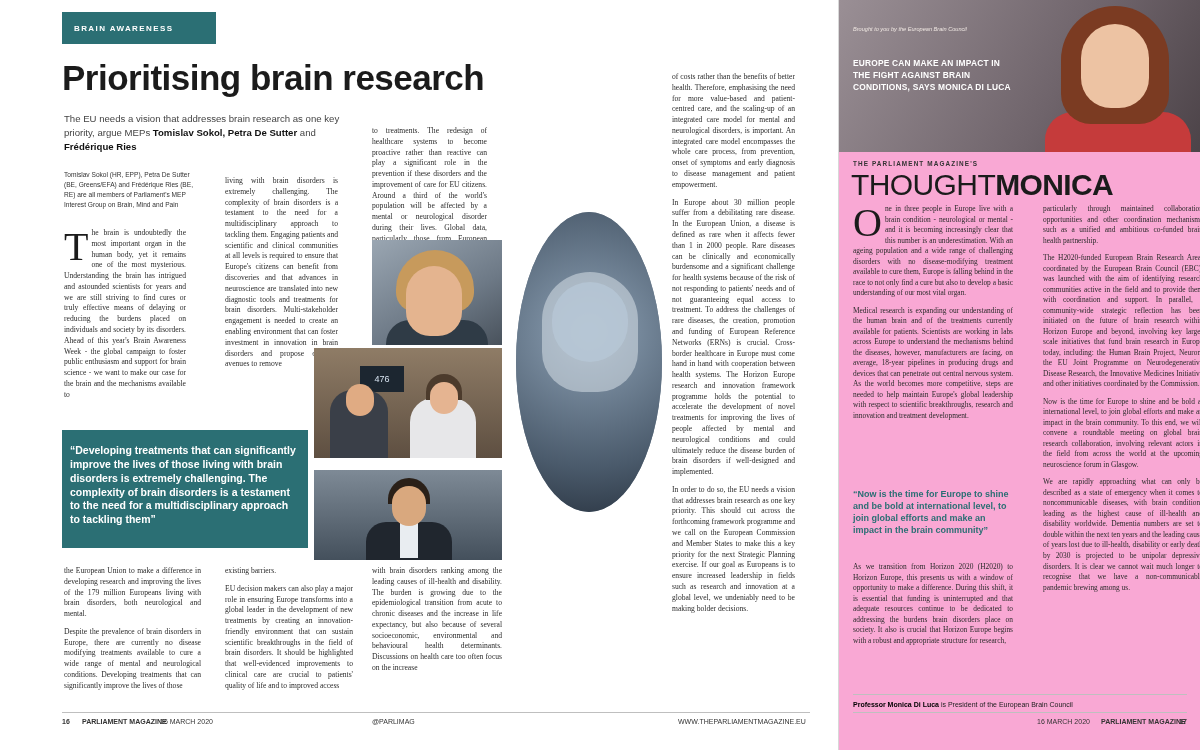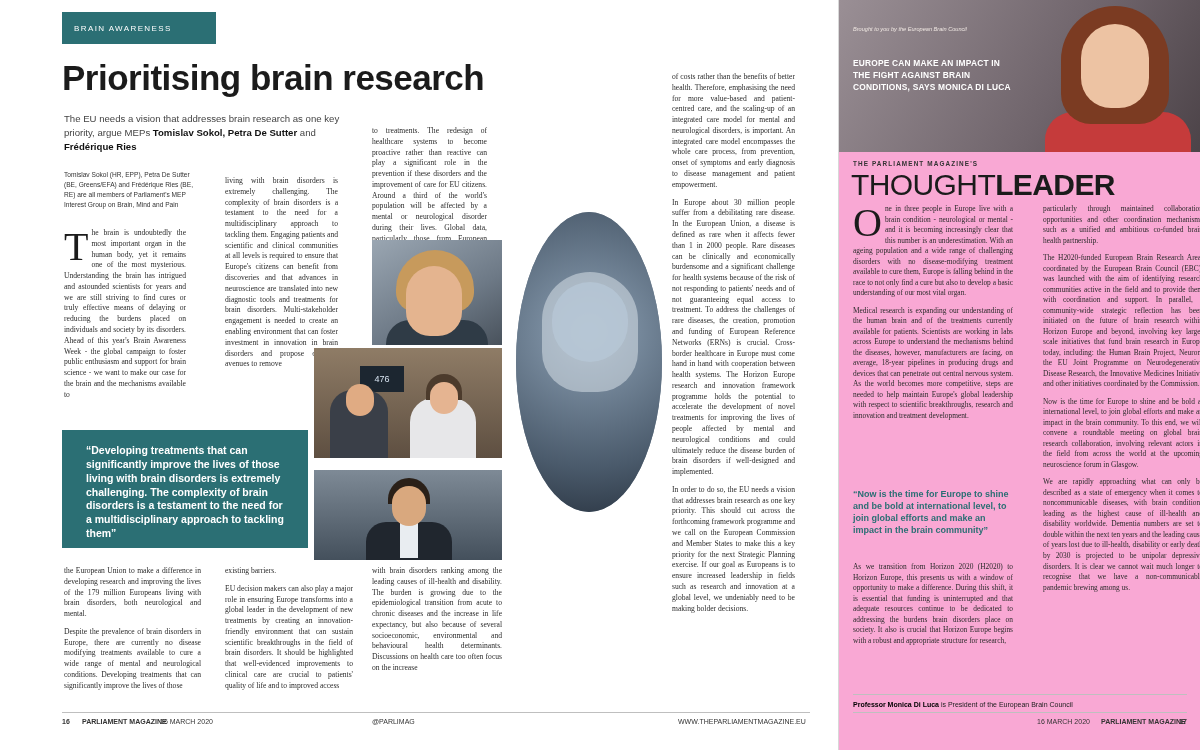--- a/index.html
+++ b/index.html
@@ -27,21 +27,21 @@
     border-left:1px solid #d8d8d8;
   }
 
   
   .kicker {
     position:absolute; left:62px; top:12px;
     width:154px; height:32px;
     background:#2b6f74;
     color:#ffffff;
     font-family:"Liberation Sans", sans-serif;
-    font-size:8px; font-weight:normal; letter-spacing:1.4px;
+    font-size:8px; font-weight:bold; letter-spacing:1.4px;
     display:flex; align-items:center; padding-left:12px;
   }
 
   .headline {
     position:absolute; left:62px; top:60px; width:470px;
     font-family:"Liberation Sans", sans-serif;
     font-weight:bold; font-size:35px; line-height:1.05;
     color:#1b1b1b;
     letter-spacing:-0.5px;
   }
@@ -74,21 +74,21 @@
     padding-right:3px; padding-top:3px; color:#1b1b1b;
   }
 
   
   .pullquote {
     position:absolute; left:62px; top:430px;
     width:246px; height:118px;
     background:#2b6f74; color:#ffffff;
     font-family:"Liberation Sans", sans-serif;
     font-weight:bold; font-size:10.5px; line-height:1.32;
-    padding:14px 24px;
+    padding:14px 8px;
   }
 
   
   .lc { position:absolute; font-size:7.6px; line-height:1.42; color:#2a2a2a; text-align:justify; }
   .lc p { margin:0 0 7px 0; }
   .lc1 { left:64px; top:566px; width:137px; }
   .lc2 { left:225px; top:566px; width:128px; }
   .lc3 { left:372px; top:566px; width:130px; }
 
   
@@ -288,21 +288,21 @@
       <div class="bgtone"></div>
       <div class="prt-body"></div>
       <div class="prt-hair"></div>
       <div class="prt-face"></div>
       <div class="rp-credit">Brought to you by the European Brain Council</div>
       <div class="rp-strap">EUROPE CAN MAKE AN IMPACT IN THE FIGHT AGAINST BRAIN CONDITIONS, SAYS MONICA DI LUCA</div>
     </div>
 
     <div class="rp-eyebrow">THE PARLIAMENT MAGAZINE'S</div>
     <div class="rp-title">
-      <span class="thin">THOUGHT</span><span>LEADER</span>
+      <span class="thin">THOUGHT</span><span>MONICA</span>
     </div>
 
     <div class="rcol rc1">
       <p class="dropcap">One in three people in Europe live with a brain condition - neurological or mental - and it is becoming increasingly clear that this number is an underestimation. With an ageing population and a wide range of challenging disorders with no disease-modifying treatment available to cure them, Europe is falling behind in the race to not only find a cure but also to develop a basic understanding of our most vital organ.</p>
       <p>Medical research is expanding our understanding of the human brain and of the treatments currently available for patients. Scientists are working in labs across Europe to understand the mechanisms behind the diseases, however, manufacturers are facing, on average, 18-year pipelines in producing drugs and devices that can penetrate out central nervous system. As the world becomes more competitive, steps are needed to help maintain Europe's global leadership with respect to scientific breakthroughs, research and innovation and treatment development.</p>
     </div>
 
     <div class="rp-pullquote">“Now is the time for Europe to shine and be bold at international level, to join global efforts and make an impact in the brain community”</div>
 
     <div class="rcol rc1b">

